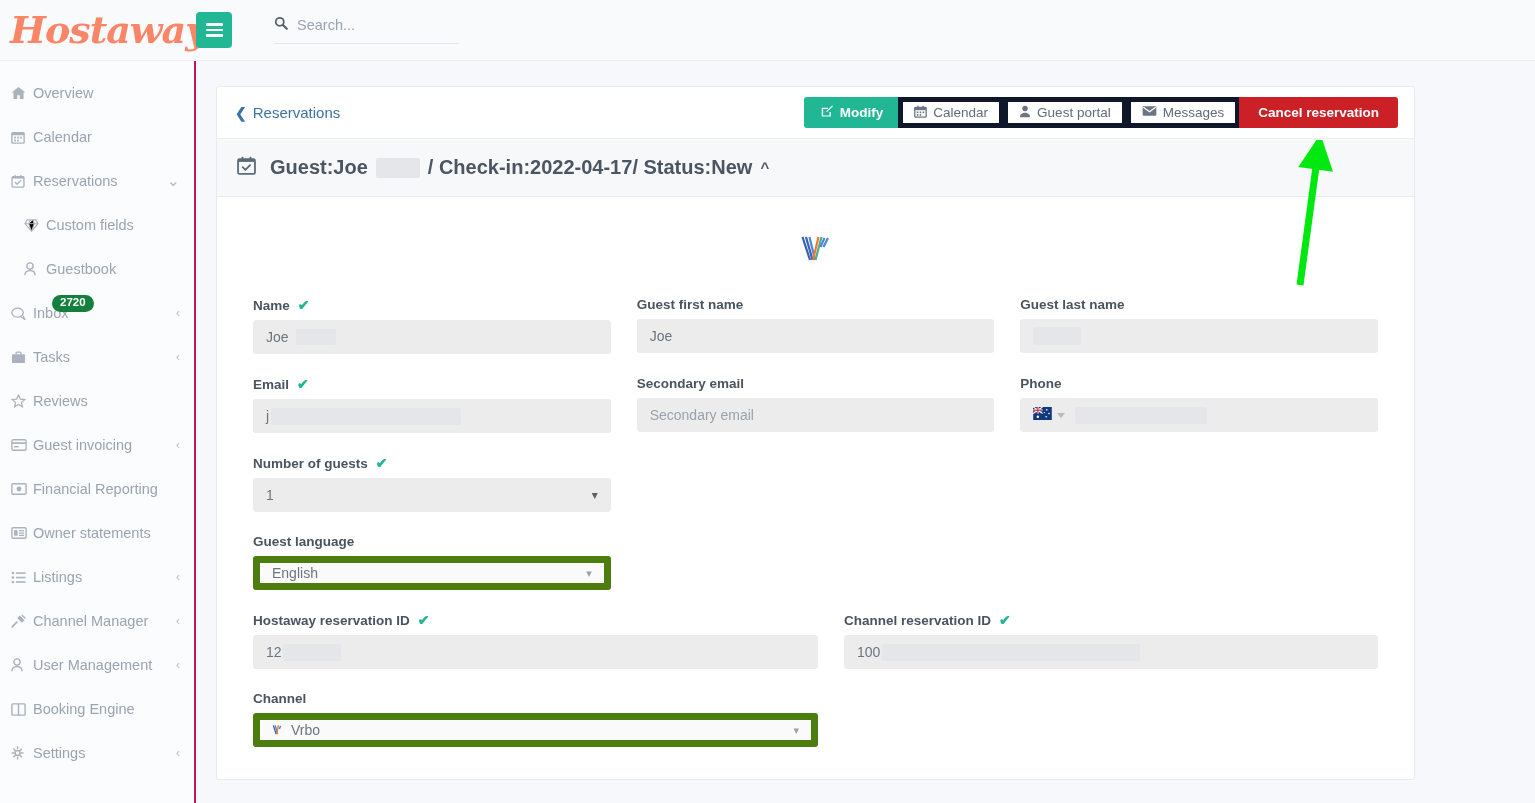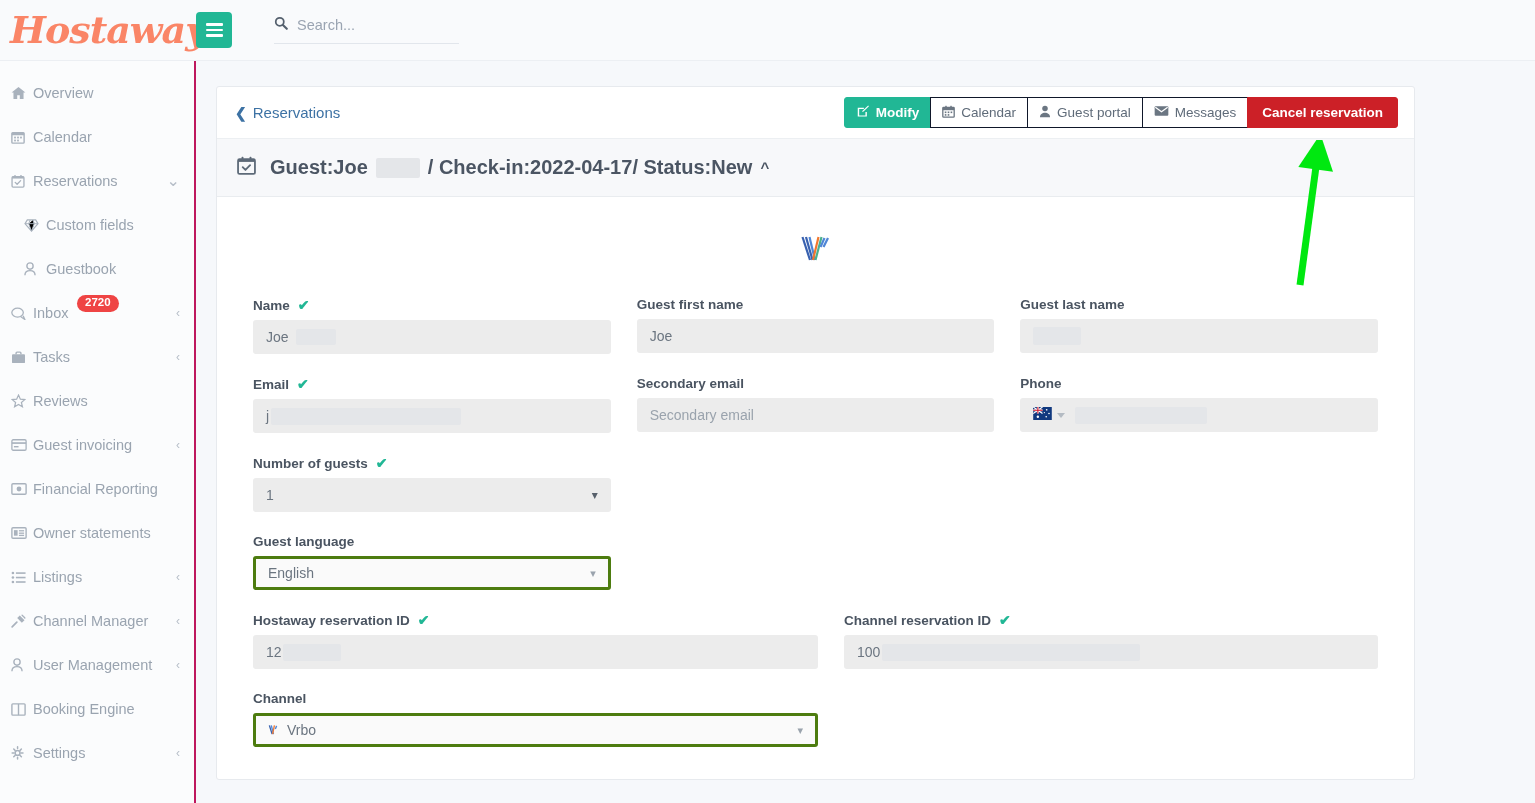--- a/index.html
+++ b/index.html
@@ -67,25 +67,24 @@
     display: inline-flex; align-items: center; justify-content: flex-start;
     color: #a9b2bd; font-size: 14px;
   }
   .navitem .lbl { flex: 1; }
   .navitem.sub { padding-left: 24px; }
   .navitem .chev {
     font-size: 12px; color: #b6bec8; line-height: 1;
   }
   .badge {
     position: absolute; left: 52px; top: 4px;
-    background: #ef4444; color: #fff;
+    background: #15803d; color: #fff;
     font-size: 11.5px; font-weight: 700;
     border-radius: 10px; padding: 2px 8px 3px;
     line-height: 1;
-    margin-left: 25px;
   }
   .newbadge {
     background: #2bc0d8; color: #fff;
     font-size: 11px; font-weight: 700;
     border-radius: 3px; padding: 3px 7px 4px;
     line-height: 1; letter-spacing: .3px;
   }
 
   
   .main {
@@ -105,21 +104,21 @@
   }
   .crumb {
     display: flex; align-items: center; gap: 6px;
     color: #3d72a4; font-size: 15px; cursor: pointer;
   }
   .crumb .ch { font-size: 14px; font-weight: 700; }
   .btns { margin-left: auto; display: flex; }
   .btn {
     height: 31px; display: inline-flex; align-items: center; gap: 6px;
     padding: 0 11px; font-size: 13.5px; cursor: pointer;
-    border: 1px solid #0f172a; background: #fff; color: #5f6b79;
+    border: 5px solid #0f172a; background: #fff; color: #5f6b79;
     margin-left: -1px; white-space: nowrap;
   }
   .btn:first-child { margin-left: 0; border-radius: 3px 0 0 3px; }
   .btn.primary {
     background: #21b795; border-color: #21b795; color: #fff;
     font-weight: 600; border-radius: 3px 0 0 3px;
   }
   .btn.danger {
     background: #cc2027; border-color: #cc2027; color: #fff;
     font-weight: 600; border-radius: 0 3px 3px 0;
@@ -157,21 +156,21 @@
     margin-bottom: 7px;
   }
   .tick { color: #21b795; font-size: 14px; font-weight: 700; }
   .field {
     height: 34px; border-radius: 3px;
     display: flex; align-items: center;
     padding: 0 12px; font-size: 14px; color: #6b7580;
     background: #ececec; border: 1px solid transparent;
     position: relative; overflow: hidden;
   }
-  .field.white { background: #fafafa; border: 3px solid #4d7c0f; }
+  .field.white { background: #fafafa; border: 7px solid #4d7c0f; }
   .field.ph { color: #9aa3ad; }
   .field .arrow {
     margin-left: auto; color: #9aa3ad; font-size: 11px;
   }
   .field .arrow.dark { color: #57606b; font-size: 12px; }
   .flagbox { display: flex; align-items: center; gap: 5px; margin-right: 10px; }
   .smallcaret { border-left: 4px solid transparent; border-right: 4px solid transparent; border-top: 5px solid #b4bbc3; }
 
   
   .anno { position: absolute; top: 140px; left: 1278px; pointer-events: none; }

